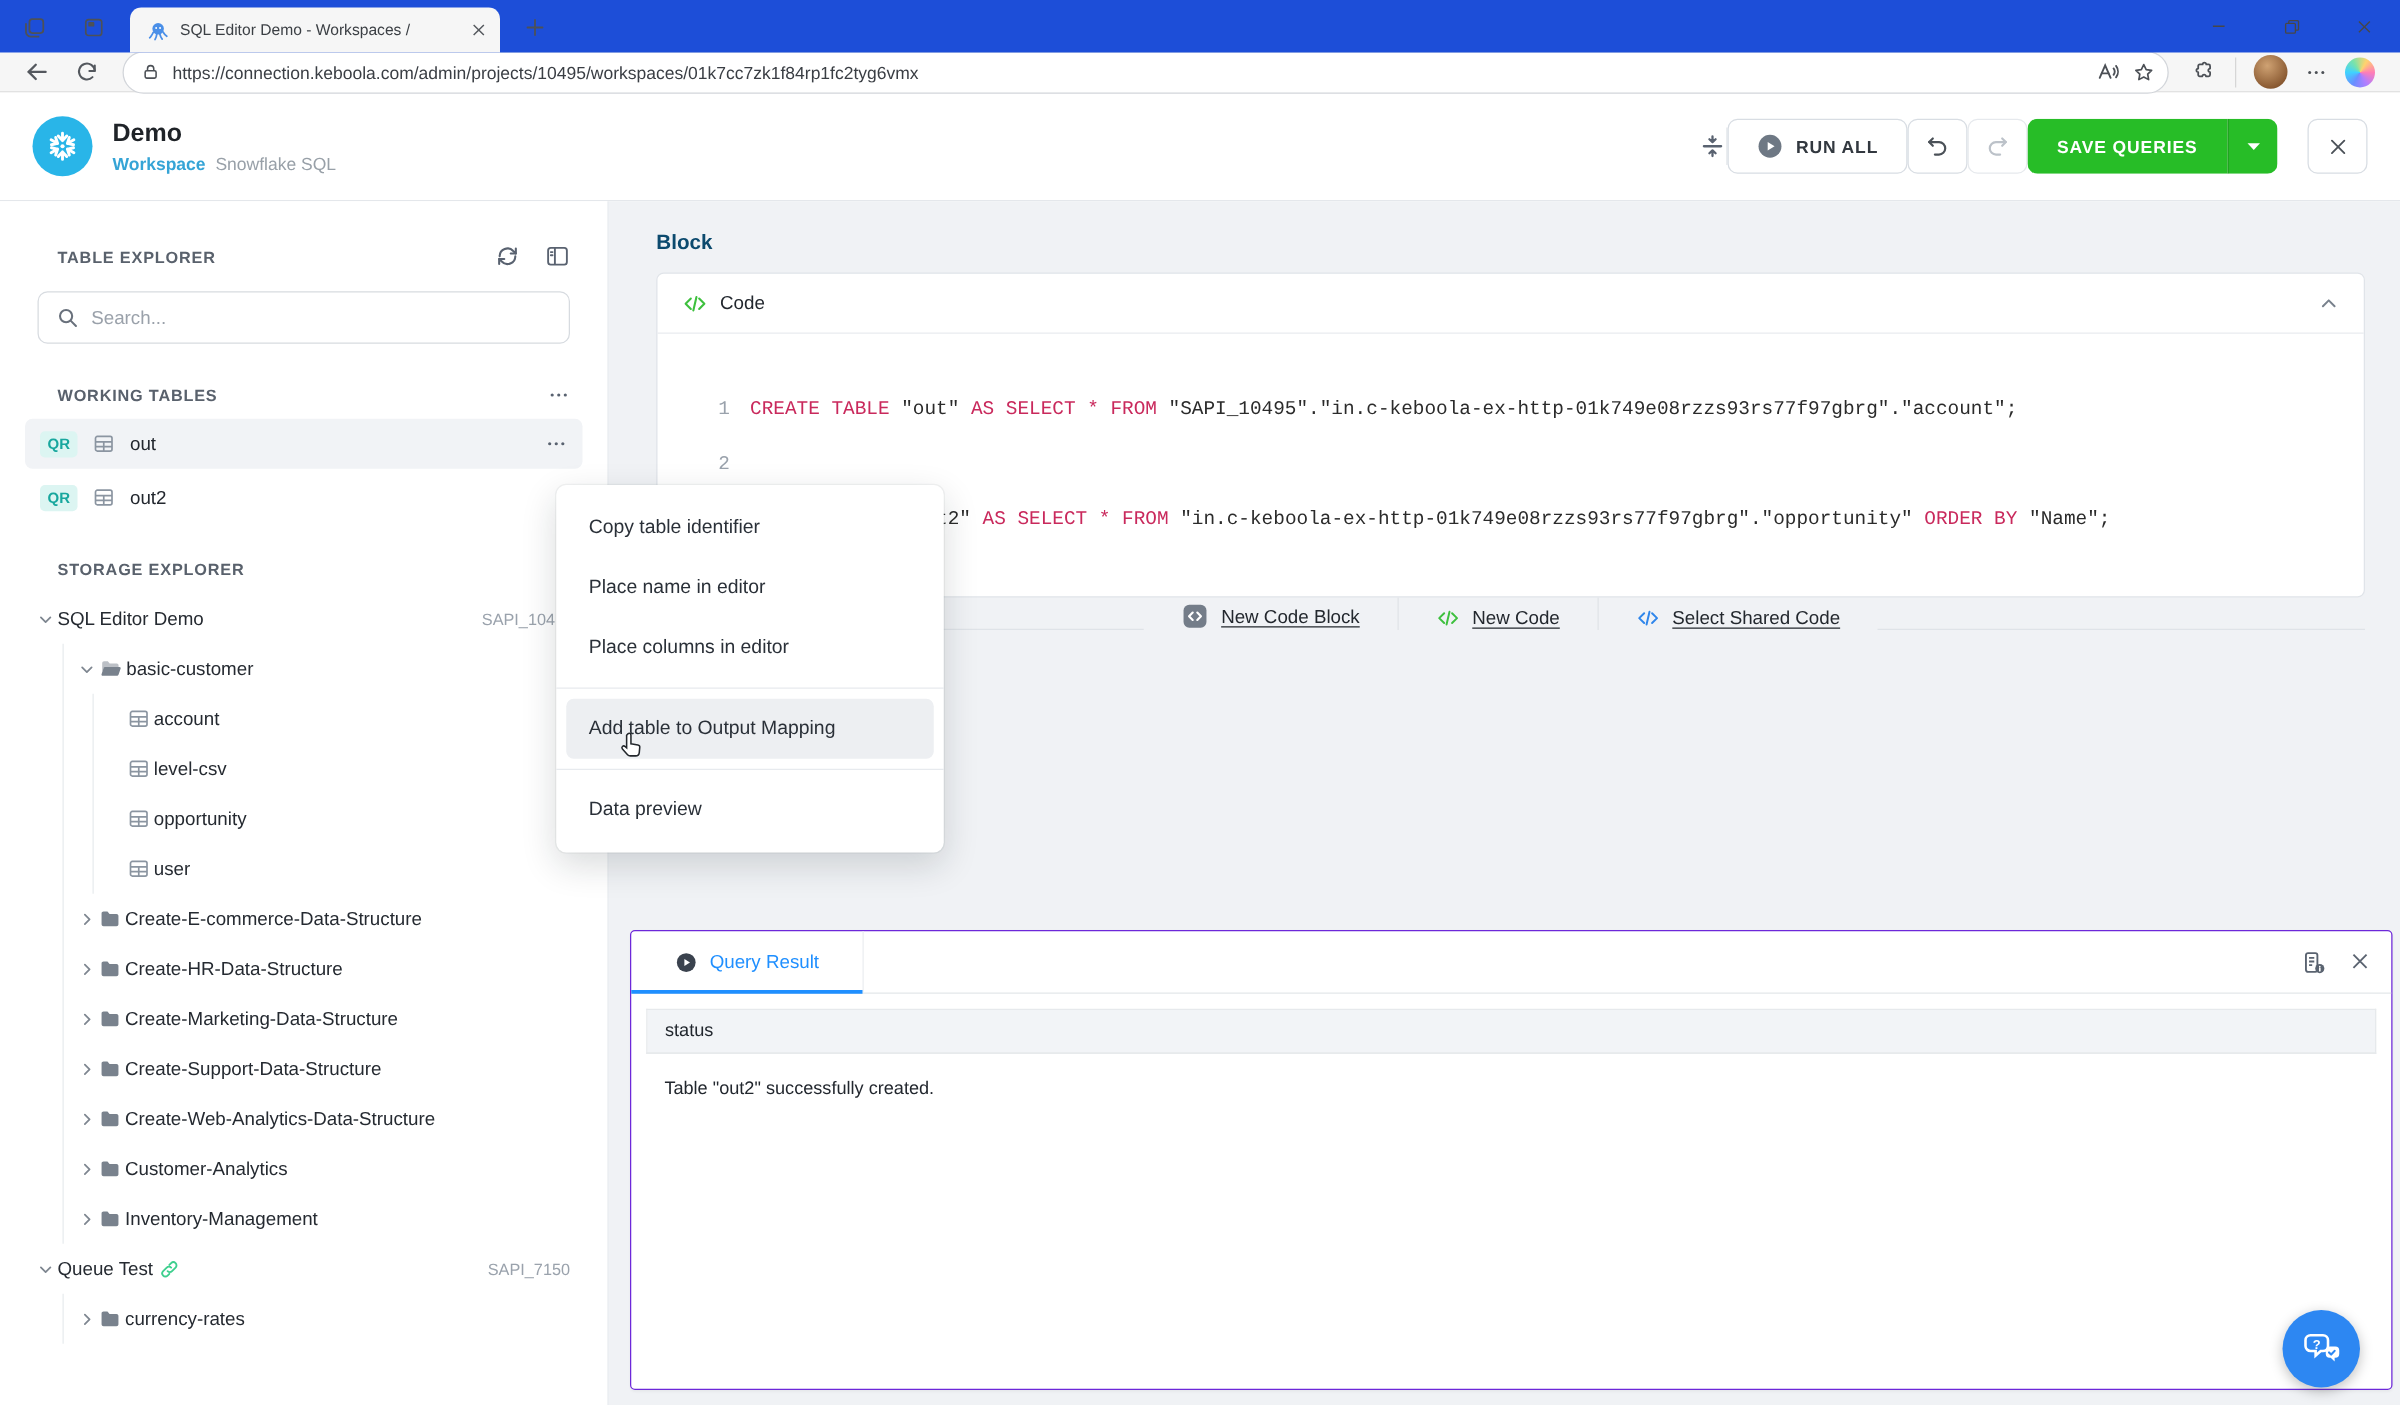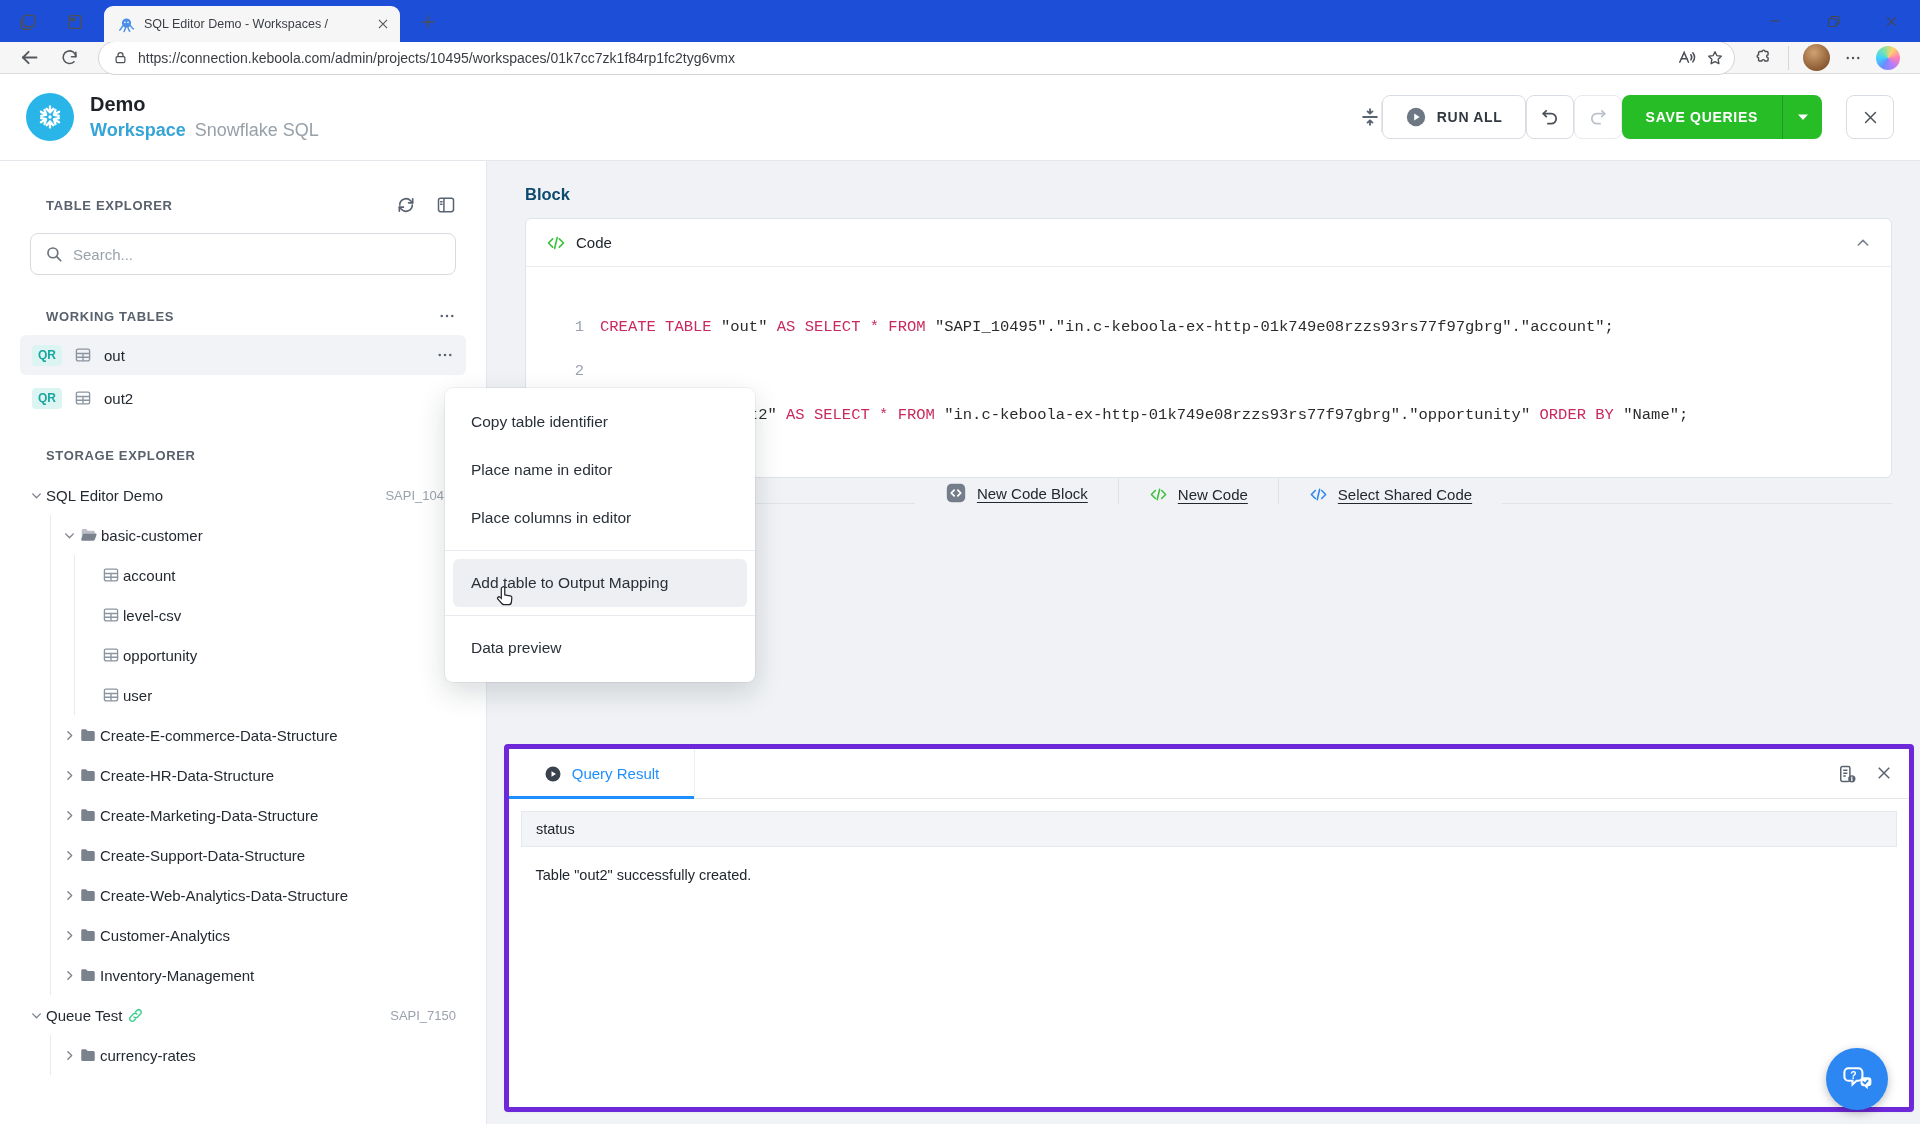--- a/index.html
+++ b/index.html
@@ -26,21 +26,21 @@
   .chrome-right { display:flex; align-items:center; gap:14px; padding:0 8px; }
   .chrome-sep { width:1px; height:24px; background:#d6d6d6; }
   .avatar { width:27px; height:27px; border-radius:50%; background:radial-gradient(circle at 40% 32%, #cfa273, #8a5a32 72%, #6d4424); }
   .copilot { width:24px; height:24px; border-radius:50%; background:conic-gradient(from 210deg, #6a8dff, #3fd2ff, #7be3a8, #ffd36e, #ff7eb6, #b07eff, #6a8dff); }
 
   
   .app-header { height:87px; background:#fff; border-bottom:1px solid #e4e7eb; display:flex; align-items:center; padding:0 26px; }
   .ws-logo { width:48px; height:48px; border-radius:50%; background:#29b5e8; display:flex; align-items:center; justify-content:center; }
   .ws-titles { margin-left:16px; }
   .ws-name { font-size:20px; font-weight:700; color:#1f2328; }
-  .ws-sub { margin-top:4px; font-size:18px; }
+  .ws-sub { margin-top:4px; font-size:14px; }
   .ws-sub .t1 { color:#35a4d6; font-weight:600; }
   .ws-sub .t2 { color:#98a0a8; margin-left:4px; }
   .hdr-right { margin-left:auto; display:flex; align-items:center; }
   .icon-plain { color:#596270; display:flex; }
   .hdr-sep { width:1px; height:30px; background:#e4e7eb; }
   .btn { height:44px; background:#fff; border:1px solid #d8dde3; border-radius:8px; display:flex; align-items:center; justify-content:center; }
   .btn-runall { padding:0 22px; gap:10px; }
   .btn-runall .lbl { font-size:14px; font-weight:700; letter-spacing:.05em; color:#32383f; }
   .btn-sq { width:48px; color:#4b5158; }
   .btn-sq.disabled { color:#bcc2c9; border-color:#e6e9ed; }
@@ -104,21 +104,21 @@
   .cm-code { margin-left:16px; }
   .tk-kw { color:#c9295c; }
   .tk-id { color:#2b2b2b; }
 
   .actions-row { display:flex; align-items:flex-end; }
   .hline { flex:1; height:1px; background:#dfe3e8; }
   .action-link { display:flex; align-items:center; gap:10px; margin:0 30px; }
   .action-link .lbl { font-size:15px; font-weight:500; color:#23282e; text-decoration:underline; text-underline-offset:3px; }
   .vsep { width:1px; height:26px; background:#dfe3e8; }
 
-  .result-panel { position:absolute; left:17px; right:6px; top:583px; height:368px; background:#fff; border:5px solid #6d28d9; border-radius:4px; box-shadow:0 1px 2px rgba(0,0,0,.04); }
+  .result-panel { position:absolute; left:17px; right:6px; top:583px; height:368px; background:#fff; border:1px solid #6d28d9; border-radius:4px; box-shadow:0 1px 2px rgba(0,0,0,.04); }
   .rp-tabs { height:50px; border-bottom:1px solid #e4e7ea; display:flex; align-items:center; }
   .rp-tab { width:186px; height:100%; display:flex; align-items:center; justify-content:center; gap:10px; border-right:1px solid #eceef1; position:relative; }
   .rp-tab::after { content:""; position:absolute; left:0; right:0; bottom:-1px; height:3px; background:#1f8fff; }
   .rp-tab .lbl { font-size:15px; font-weight:500; color:#1f8fff; }
   .rp-icons { margin-left:auto; margin-right:16px; display:flex; gap:18px; color:#5a6370; }
   .rp-body { padding:12px 12px 0; }
   .status-table { width:100%; border-collapse:collapse; }
   .status-table th { background:#f2f4f7; border:1px solid #e6e9ec; height:35px; padding:0 14px; text-align:left; font-size:14.5px; font-weight:500; color:#22272e; }
   .status-table td { padding:20px 14px; font-size:14.5px; color:#22272e; }
 

